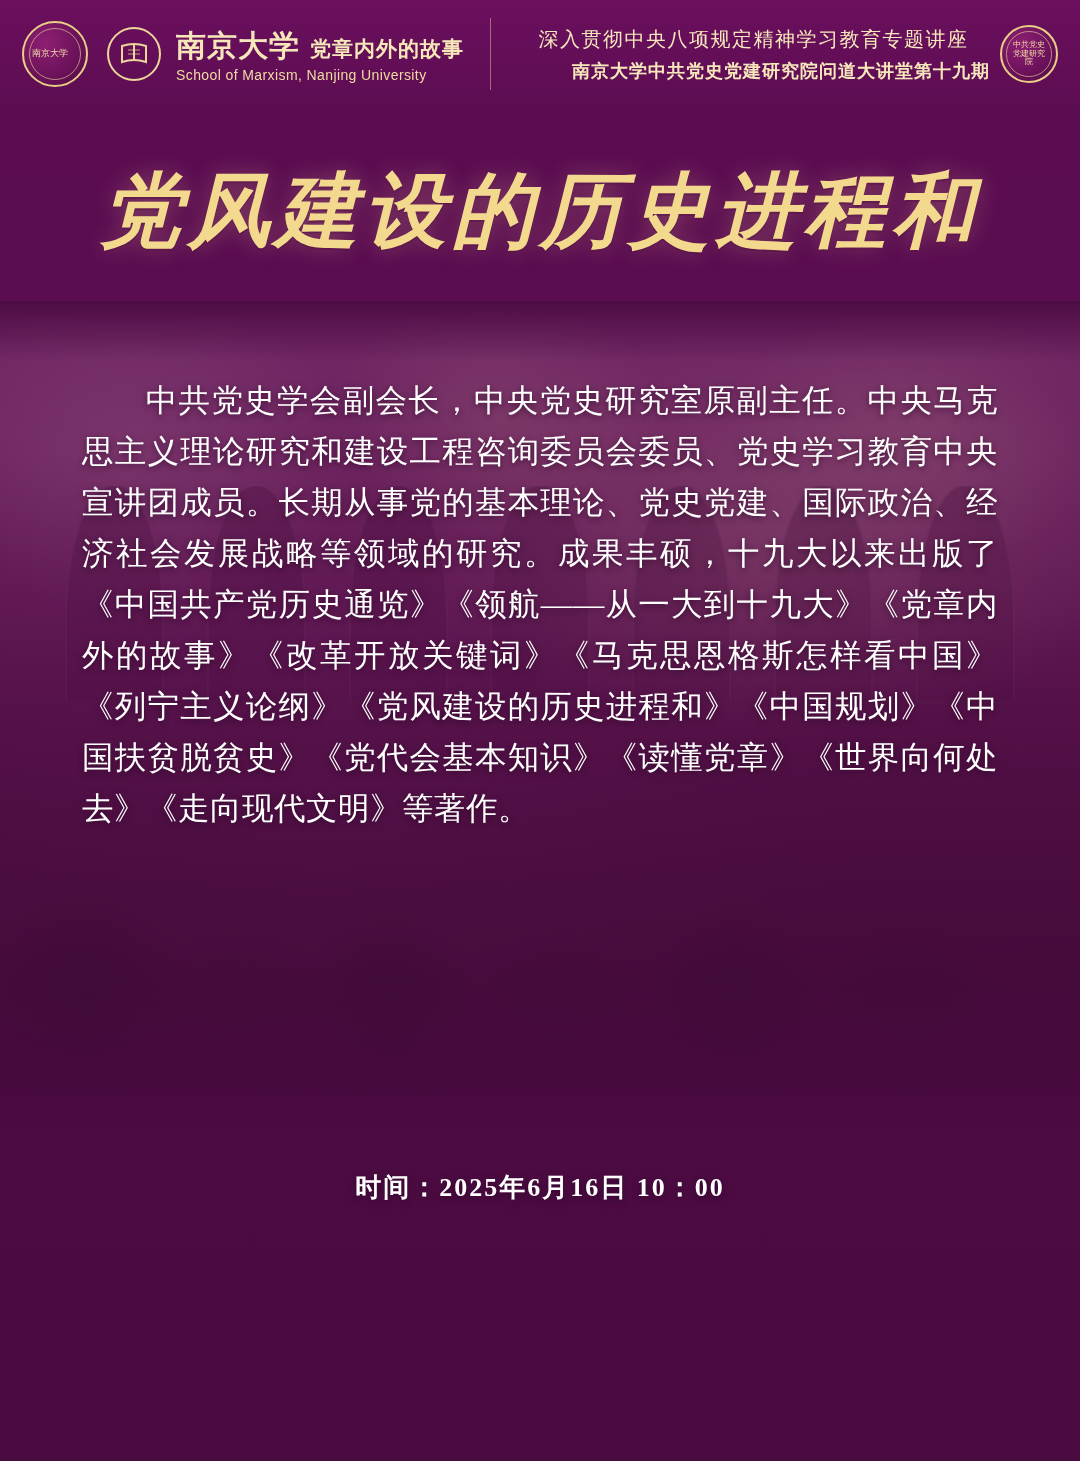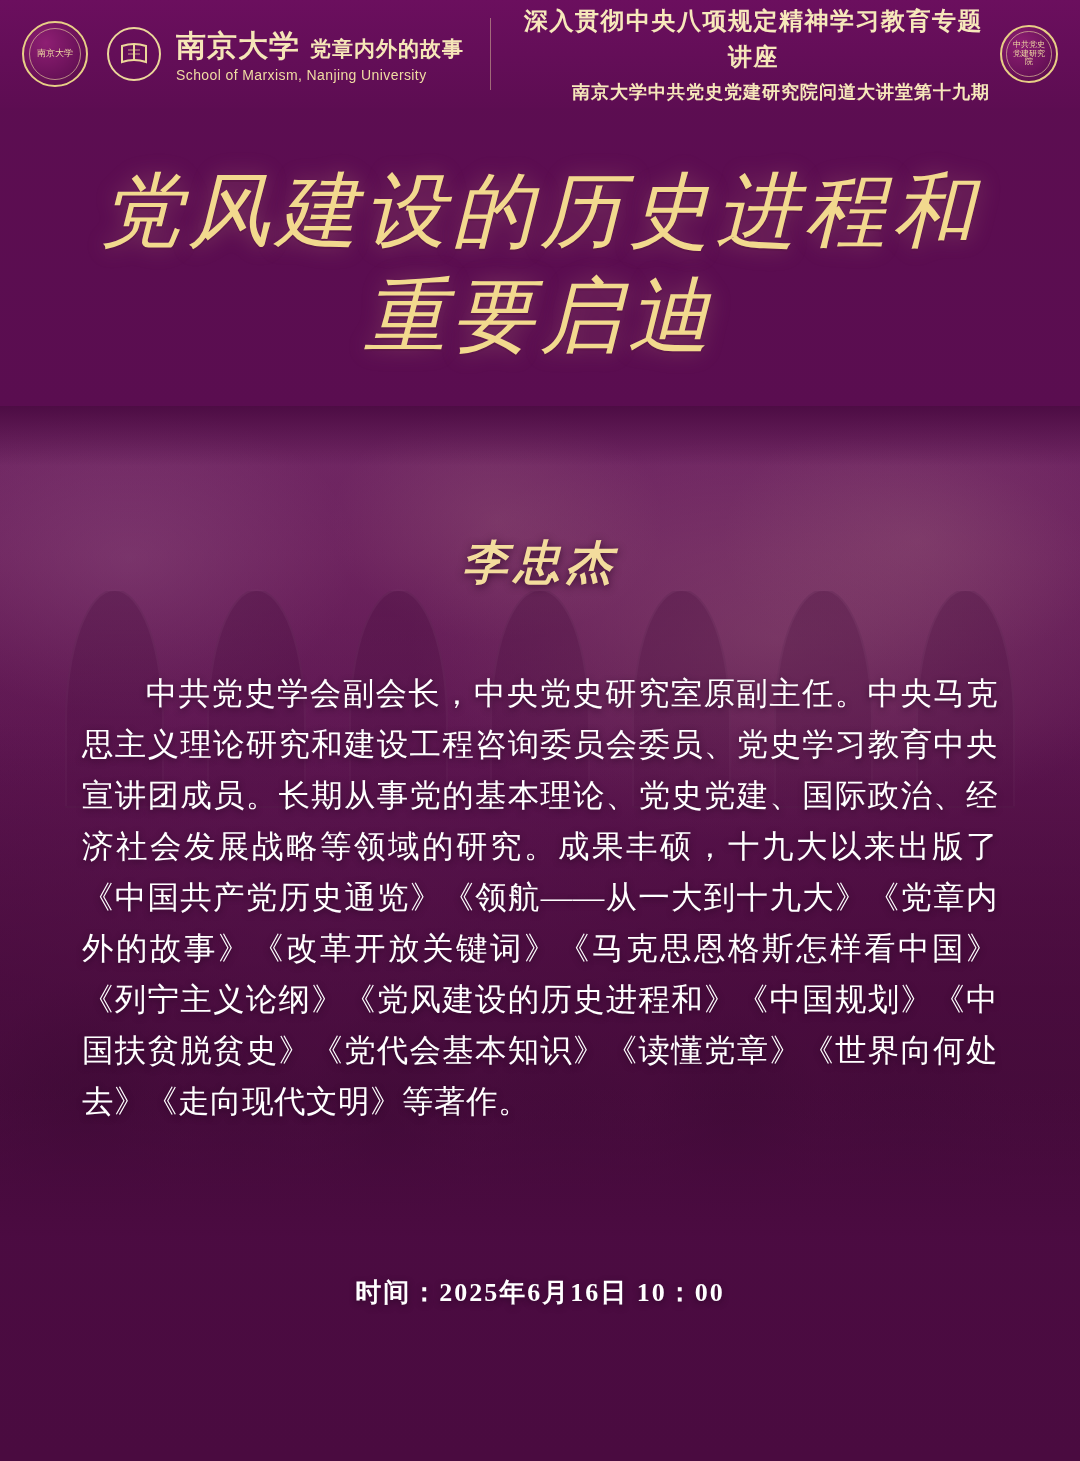--- a/index.html
+++ b/index.html
@@ -46,21 +46,21 @@
     overflow: hidden;
   }
   .seal.small { width: 54px; height: 54px; font-size: 8px; }
   .seal-inner {
     width: 84%;
     height: 84%;
     border-radius: 50%;
     border: 1px solid rgba(240,220,163,.6);
     display: flex;
     align-items: center;
-    justify-content: center;
+    justify-content: flex-start;
     padding: 2px;
     box-sizing: border-box;
   }
   .marx-logo {
     width: 56px;
     height: 56px;
     margin-left: 18px;
     flex: 0 0 auto;
     display: flex;
     align-items: center;
@@ -103,22 +103,22 @@
     background: rgba(240,220,163,.45);
     margin: 0 26px;
     flex: 0 0 auto;
   }
   .top-titles {
     flex: 1 1 auto;
     text-align: center;
     line-height: 1.5;
   }
   .top-titles .t1 {
-    font-size: 24px;
-    font-weight: bold;
+    font-size: 20px;
+    font-weight: normal;
     color: #f7e8bb;
     letter-spacing: 1.5px;
   }
   .top-titles .t2 {
     font-size: 18px;
     font-weight: bold;
     color: #f7e8bb;
     letter-spacing: 1px;
     margin-top: 4px;
     text-align: right;
@@ -128,21 +128,21 @@
     margin-left: 10px;
   }
 
   
   .headline {
     padding: 52px 40px 36px;
     text-align: center;
   }
   .headline .line {
     font-family: "Liberation Serif", "DejaVu Serif", serif;
-    font-weight: normal;
+    font-weight: bold;
     font-style: italic;
     font-size: 82px;
     line-height: 1.28;
     letter-spacing: 6px;
     color: #f2d98e;
     text-shadow: 0 2px 0 rgba(90,20,70,.55), 0 0 22px rgba(250,220,150,.25);
   }
 
   
   .photo-band {
@@ -297,41 +297,39 @@
       <div class="seal small">
         <div class="seal-inner">
           <span>中共党史党建研究院</span>
         </div>
       </div>
     </div>
   </div>
 
   <div class="headline">
     <div class="line">党风建设的历史进程和</div>
-    <div class="line">重要启迪</div>
   </div>
 
   <div class="photo-band">
     <div class="photo-art">
       <div class="arches">
         <div class="arch"></div>
         <div class="arch"></div>
         <div class="arch"></div>
         <div class="arch"></div>
         <div class="arch"></div>
         <div class="arch"></div>
         <div class="arch"></div>
       </div>
       <div class="crowd"></div>
     </div>
     <div class="photo-veil"></div>
     <div class="photo-fade-top"></div>
     <div class="photo-fade-bottom"></div>
 
-    <div class="speaker-name">李忠杰</div>
 
     <div class="bio"><span class="indent"></span><span>中共党史学会副会长，中央党史研究室原副主任。中央马克思主义理论研究和建设工程咨询委员会委员、党史学习教育中央宣讲团成员。长期从事党的基本理论、党史党建、国际政治、经济社会发展战略等领域的研究。成果丰硕，十九大以来出版了《中国共产党历史通览》《领航——从一大到十九大》《党章内外的故事》《改革开放关键词》《马克思恩格斯怎样看中国》《列宁主义论纲》《党风建设的历史进程和》《中国规划》《中国扶贫脱贫史》《党代会基本知识》《读懂党章》《世界向何处去》《走向现代文明》等著作。</span></div>
   </div>
 
   <div class="footer">
     <div class="row">时间：2025年6月16日 10：00</div>
   </div>
 
 </div>
 

